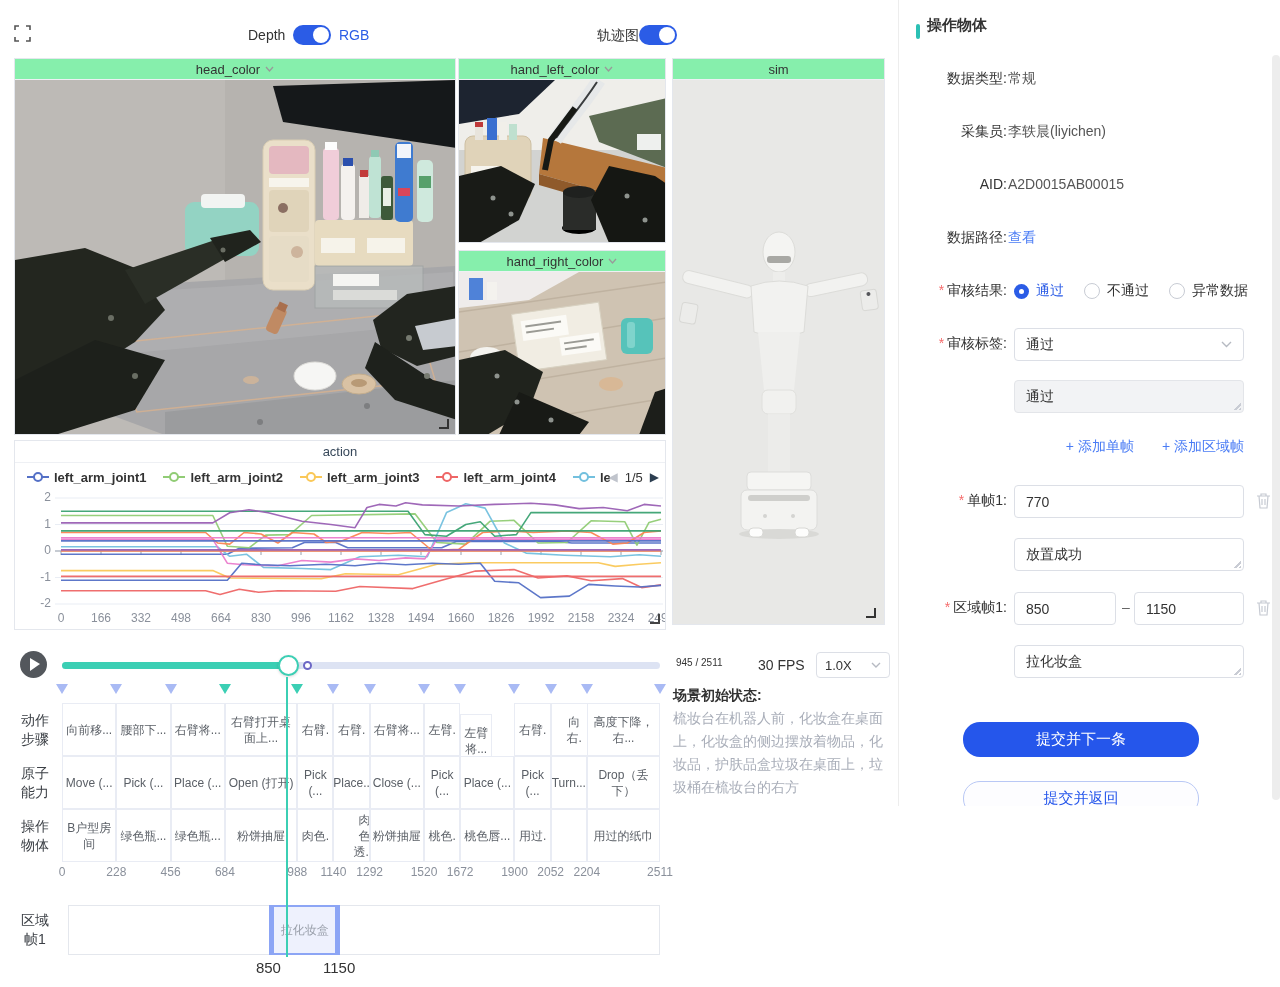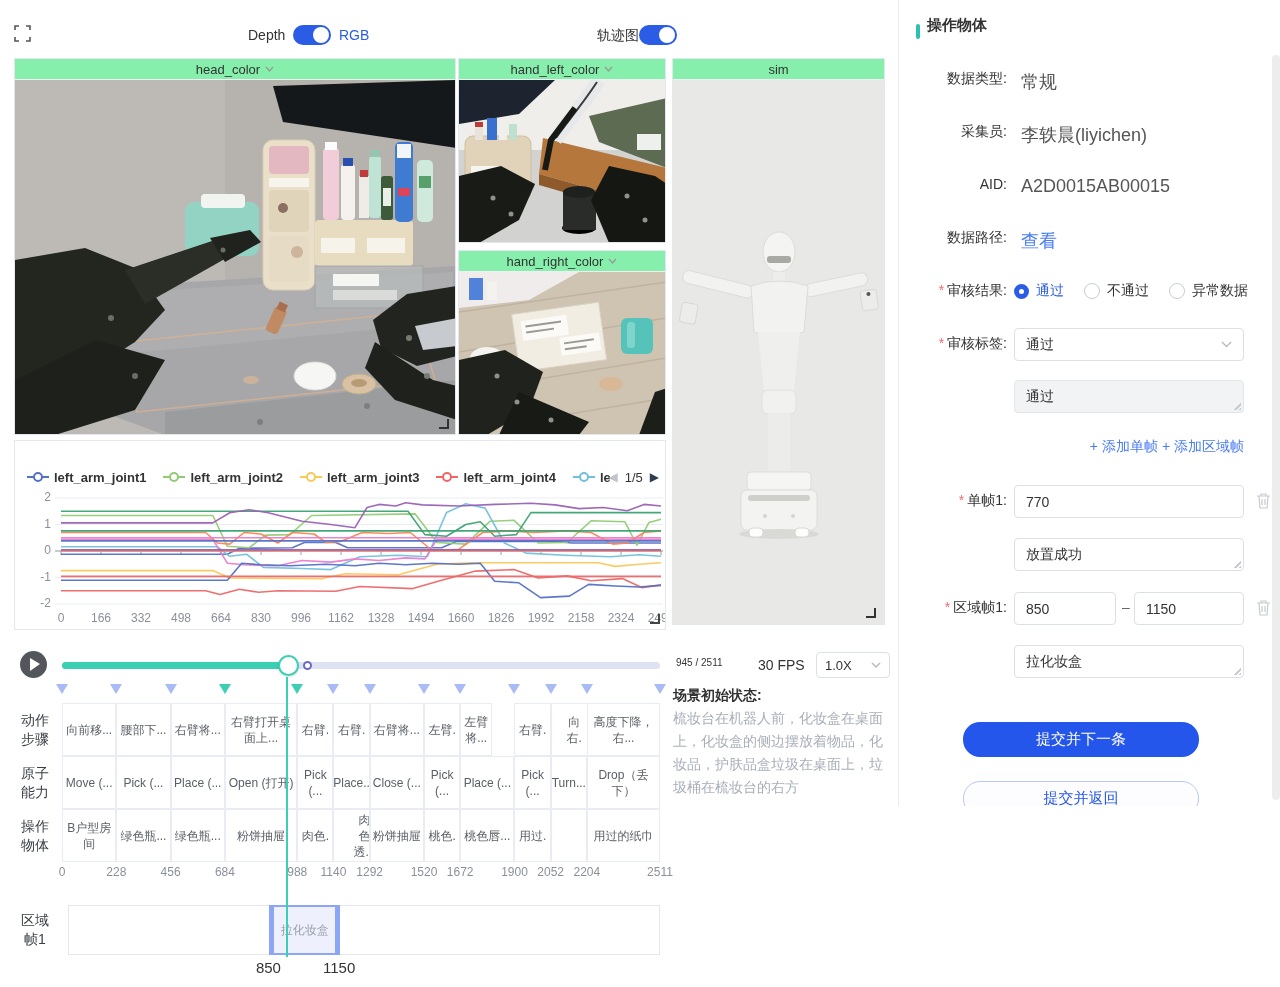--- a/index.html
+++ b/index.html
@@ -52,35 +52,35 @@
   .regionnum{position:absolute;top:959px;width:60px;text-align:center;font-size:15px;color:#333;}
   
   .scene-h{position:absolute;left:673px;top:687px;font-size:14px;font-weight:bold;color:#333;text-align:center;}
   .scene-d{position:absolute;left:673px;top:707px;width:220px;font-size:14px;line-height:23px;color:#a9aeb9;}
   
   .right{position:absolute;left:898px;top:0;width:382px;height:806px;border-left:1px solid #ededed;background:#fff;overflow:hidden;}
   .accent{position:absolute;left:17px;top:24px;width:4px;height:15px;background:#2bc0b4;border-radius:2px;}
   .rtitle{position:absolute;left:28px;top:16px;font-size:15px;font-weight:bold;color:#333;}
   .lab{position:absolute;left:2px;width:106px;text-align:right;font-size:14px;color:#333;display:flex;justify-content:flex-end;gap:3px;}
   .star{color:#f56c6c;}
-  .val{position:absolute;left:122px;font-size:18px;color:#555;}
+  .val{position:absolute;left:109px;font-size:14px;color:#555;}
   .link{color:#4a7cf5;cursor:pointer;}
   .radios{position:absolute;left:115px;top:282px;display:flex;gap:20px;align-items:center;font-size:14px;}
   .radio{display:flex;align-items:center;gap:7px;cursor:pointer;}
   .rdot{width:15px;height:15px;border-radius:50%;background:#2b5ce6;position:relative;}
   .rdot:before{content:"";position:absolute;left:5px;top:5px;width:5px;height:5px;border-radius:50%;background:#fff;}
   .rcirc{width:14px;height:14px;border-radius:50%;border:1px solid #c8ccd4;background:#fff;}
   .radio .on{color:#2b5ce6;}
   .radio .off{color:#333;}
   .sel,.inp,.ta{position:absolute;box-sizing:border-box;border:1px solid #dcdfe6;border-radius:4px;background:#fff;font-size:14px;color:#333;display:flex;align-items:center;padding:0 11px;cursor:text;}
   .sel{justify-content:space-between;cursor:pointer;}
   .ta{align-items:center;}
   .ta:after{content:"";position:absolute;right:2px;bottom:2px;width:9px;height:9px;background:linear-gradient(315deg,#c9ccd4 0 1.5px,transparent 1.5px 3.5px,#c9ccd4 3.5px 5px,transparent 5px);}
   .ta.gray{background:#f2f3f5;border-color:#e3e5e9;}
-  .addlinks{position:absolute;left:115px;top:438px;width:230px;display:flex;justify-content:flex-end;gap:4px;font-size:14px;color:#4a7cf5;}
+  .addlinks{position:absolute;left:115px;top:438px;width:230px;display:flex;justify-content:flex-end;gap:28px;font-size:14px;color:#4a7cf5;}
   .addlinks span{cursor:pointer;}
   .sep{position:absolute;font-size:14px;color:#666;}
   .trash{position:absolute;cursor:pointer;}
   .btn{position:absolute;left:64px;width:236px;height:35px;border-radius:17px;display:flex;align-items:center;justify-content:center;font-size:15px;cursor:pointer;box-sizing:border-box;}
   .btn.primary{background:#2556eb;color:#fff;}
   .btn.ghost{background:#fdfdff;color:#2556eb;border:1px solid #b9c8f5;}
   .rscroll{position:absolute;left:373px;top:55px;width:8px;height:745px;background:#ededed;border-radius:4px;}
   .caret{flex:0 0 auto;}
 </style>
 </head>
@@ -283,20 +283,21 @@
           <circle cx="120" cy="436" r="2" fill="#d4d4d1"></circle>
         <ellipse cx="106" cy="454" rx="40" ry="5" fill="#d9d9d6"></ellipse>
         <rect x="76" y="448" width="14" height="9" rx="4" fill="#fdfdfc" stroke="#d8d8d5"></rect>
         <rect x="122" y="448" width="14" height="9" rx="4" fill="#fdfdfc" stroke="#d8d8d5"></rect>
       </svg>
       <div class="corner" style="right:8px;bottom:8px"></div>
     </div>
   </div>
 
   <div class="actionp">
+    <div class="atitle">action</div>
     <div class="legend" id="legend">
         <span class="legend-item">
           <svg width="22" height="12">
             <line x1="0" y1="6" x2="22" y2="6" stroke="#5470c6" stroke-width="2"></line>
             <circle cx="11" cy="6" r="4" fill="#fff" stroke="#5470c6" stroke-width="2"></circle>
           </svg>
           <span class="ll">left_arm_joint1</span>
         </span>
         <span class="legend-item">
           <svg width="22" height="12">
@@ -433,21 +434,21 @@
       <div class="playhead" style="left: 286.054px;"></div>
       <div class="steptable">
         <div class="cell" style="left: 0px; width: 54.2987px; top: 0px; height: 53px;">向前移...</div>
         <div class="cell" style="left: 54.2987px; width: 54.2987px; top: 0px; height: 53px;">腰部下...</div>
         <div class="cell" style="left: 108.597px; width: 54.2987px; top: 0px; height: 53px;">右臂将...</div>
         <div class="cell" style="left: 162.896px; width: 72.3982px; top: 0px; height: 53px;">右臂打开桌面上...</div>
         <div class="cell" style="left: 235.294px; width: 36.1991px; top: 0px; height: 53px;">右臂.</div>
         <div class="cell" style="left: 271.493px; width: 36.1991px; top: 0px; height: 53px;">右臂.</div>
         <div class="cell" style="left: 307.693px; width: 54.2987px; top: 0px; height: 53px;">右臂将...</div>
         <div class="cell" style="left: 361.991px; width: 36.1991px; top: 0px; height: 53px;">左臂.</div>
-        <div class="cell" style="left: 398.19px; width: 32px; top: 0px; height: 53px;">左臂将...</div>
+        <div class="cell" style="left: 398.19px; width: 32px; top: 11px; height: 53px;">左臂将...</div>
         <div class="cell" style="left: 452.489px; width: 36.1991px; top: 0px; height: 53px;">右臂.</div>
         <div class="cell" style="left: 488.688px; width: 37px; top: 0px; height: 53px; padding-left: 12px;">向右.</div>
         <div class="cell" style="left: 524.887px; width: 73.1127px; top: 0px; height: 53px;">高度下降，右...</div>
         <div class="cell" style="left: 0px; width: 54.2987px; top: 53px; height: 53px;">Move (...</div>
         <div class="cell" style="left: 54.2987px; width: 54.2987px; top: 53px; height: 53px;">Pick (...</div>
         <div class="cell" style="left: 108.597px; width: 54.2987px; top: 53px; height: 53px;">Place (...</div>
         <div class="cell" style="left: 162.896px; width: 72.3982px; top: 53px; height: 53px;">Open (打开)</div>
         <div class="cell" style="left: 235.294px; width: 36.1991px; top: 53px; height: 53px;">Pick (...</div>
         <div class="cell" style="left: 271.493px; width: 36.1991px; top: 53px; height: 53px;">Place..</div>
         <div class="cell" style="left: 307.693px; width: 54.2987px; top: 53px; height: 53px;">Close (...</div>

